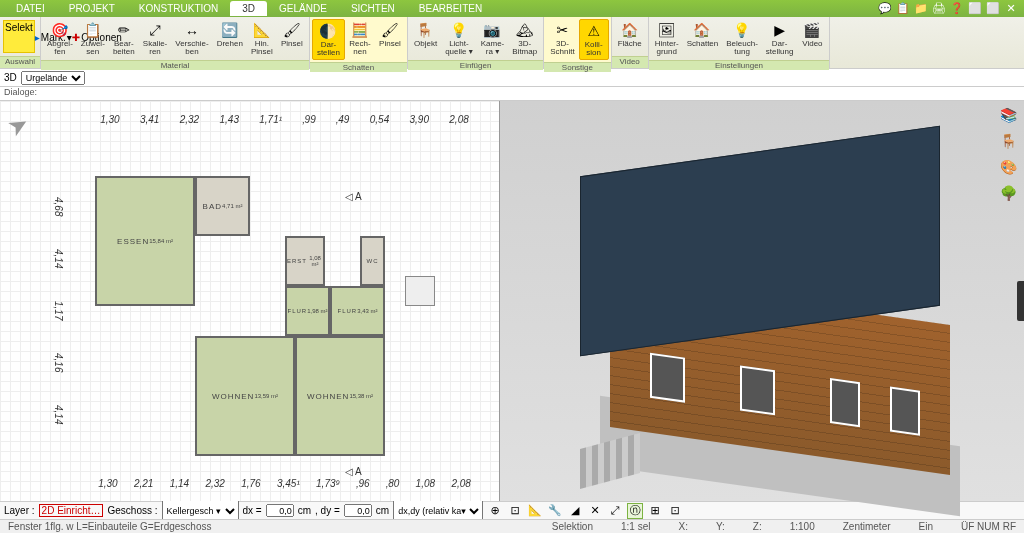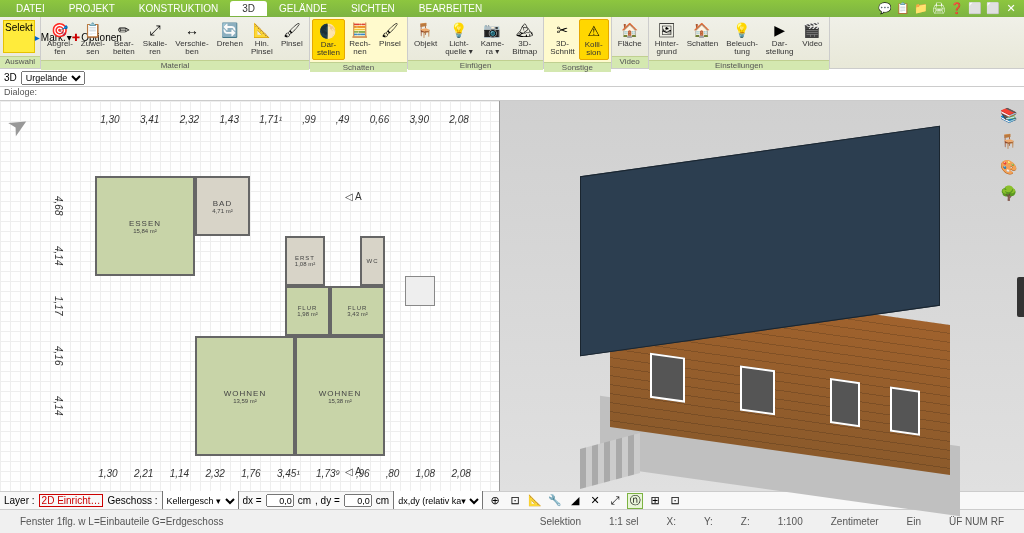--- a/index.html
+++ b/index.html
@@ -28,21 +28,21 @@
 .view2d{width:500px;background:#fff;position:relative;overflow:hidden;border-right:1px solid #999;}
 .grid{position:absolute;inset:0;background-image:linear-gradient(#eee 1px,transparent 1px),linear-gradient(90deg,#eee 1px,transparent 1px);background-size:10px 10px;}
 .compass{position:absolute;top:8px;left:8px;width:30px;height:30px;color:#999;font-size:24px;transform:rotate(-30deg);}
 .dims{position:absolute;font-size:7px;color:#333;font-style:italic;}
 .dims.top{top:8px;left:90px;right:20px;height:20px;display:flex;justify-content:space-around;align-items:center;}
 .dims.bottom{bottom:8px;left:90px;right:20px;height:20px;display:flex;justify-content:space-around;align-items:center;}
 .dims.left{left:48px;top:80px;bottom:60px;width:20px;display:flex;flex-direction:column;justify-content:space-around;align-items:center;}
 .dims.left span{writing-mode:vertical-rl;}
 .dims span{background:none;}
 .plan{position:absolute;top:75px;left:95px;width:310px;height:300px;}
-.room{position:absolute;border:2px solid #666;display:flex;flex-direction:column;align-items:center;justify-content:center;font-size:7px;color:#444;text-align:center;}
+.room{position:absolute;border:2px solid #666;display:flex;flex-direction:row;align-items:center;justify-content:center;font-size:7px;color:#444;text-align:center;}
 .room.green{background:#c8d4a8;}
 .room.grey{background:#d8d4c8;}
 .room .name{font-size:8px;letter-spacing:1px;}
 .room .area{font-size:6px;}
 .section-marker{position:absolute;font-size:10px;color:#333;}
 .ext{position:absolute;border:1px solid #888;background:#eee;}
 .view3d{flex:1;background:linear-gradient(#d0d0d0,#e0e0e0);position:relative;}
 .house{position:absolute;top:30px;left:60px;width:400px;height:380px;}
 .roof{position:absolute;top:0;left:0;width:100%;height:55%;}
 .roof-main{position:absolute;top:20px;left:20px;width:360px;height:180px;background:#2c3e50;transform:skewY(-8deg);border:1px solid #1a252f;}
@@ -54,21 +54,21 @@
 .stairs{position:absolute;bottom:30px;left:20px;width:60px;height:40px;background:repeating-linear-gradient(90deg,#aaa,#aaa 6px,#ccc 6px,#ccc 12px);transform:skewY(-15deg);}
 .side-tools{position:absolute;top:4px;right:4px;width:22px;display:flex;flex-direction:column;gap:6px;align-items:center;}
 .side-tools span{width:20px;height:20px;display:flex;align-items:center;justify-content:center;font-size:14px;cursor:pointer;}
 .side-handle{position:absolute;right:-1px;top:45%;width:8px;height:40px;background:#333;border-radius:2px 0 0 2px;}
 .bottombar{height:18px;border-top:1px solid #ccc;display:flex;align-items:center;padding:0 4px;gap:4px;font-size:9px;background:#f8f8f8;}
 .bottombar input{width:28px;font-size:9px;height:13px;text-align:right;}
 .bottombar select{font-size:9px;height:30px;}
 .bottombar .iconbtn{width:16px;height:16px;display:flex;align-items:center;justify-content:center;border:1px solid transparent;cursor:pointer;font-size:11px;}
 .bottombar .iconbtn.active{border-color:#7cb342;background:#e8f5d8;}
 .bottombar .red{color:#c00;border:1px solid #c00;padding:0 2px;}
-.statusbar{height:24px;border-top:1px solid #ccc;display:flex;align-items:center;padding:0 20px;font-size:9px;color:#555;background:#f0f0f0;}
+.statusbar{height:14px;border-top:1px solid #ccc;display:flex;align-items:center;padding:0 8px;font-size:9px;color:#555;background:#f0f0f0;}
 .statusbar .right{margin-left:auto;display:flex;gap:28px;}
 </style>
 </head>
 <body>
 
 <div class="menubar">
   <span class="tab">DATEI</span>
   <span class="tab">PROJEKT</span>
   <span class="tab">KONSTRUKTION</span>
   <span class="tab active">3D</span>
@@ -246,21 +246,21 @@
     <div class="grid"></div>
     <div class="compass">➤</div>
     <div class="dims top" id="dims-top">
         <span>1,30</span>
         <span>3,41</span>
         <span>2,32</span>
         <span>1,43</span>
         <span>1,71¹</span>
         <span>‚99</span>
         <span>‚49</span>
-        <span>0,66</span>
+        <span>0,54</span>
         <span>3,90</span>
         <span>2,08</span>
       </div>
     <div class="dims bottom" id="dims-bottom">
         <span>1,30</span>
         <span>2,21</span>
         <span>1,14</span>
         <span>2,32</span>
         <span>1,76</span>
         <span>3,45¹</span>
@@ -272,21 +272,21 @@
       </div>
     <div class="dims left" id="dims-left">
         <span>4,68</span>
         <span>4,14</span>
         <span>1,17</span>
         <span>4,16</span>
         <span>4,14</span>
       </div>
 
     <div class="plan">
-      <div class="room green" style="top:0;left:0;width:100px;height:100px">
+      <div class="room green" style="top:0;left:0;width:100px;height:130px">
         <span class="name">ESSEN</span>
         <span class="area">15,84 m²</span>
       </div>
       <div class="room grey" style="top:0;left:100px;width:55px;height:60px">
         <span class="name">BAD</span>
         <span class="area">4,71 m²</span>
       </div>
       <div class="room grey" style="top:60px;left:190px;width:40px;height:50px">
         <span class="name" style="font-size:6px">ERST</span>
         <span class="area">1,08 m²</span>

